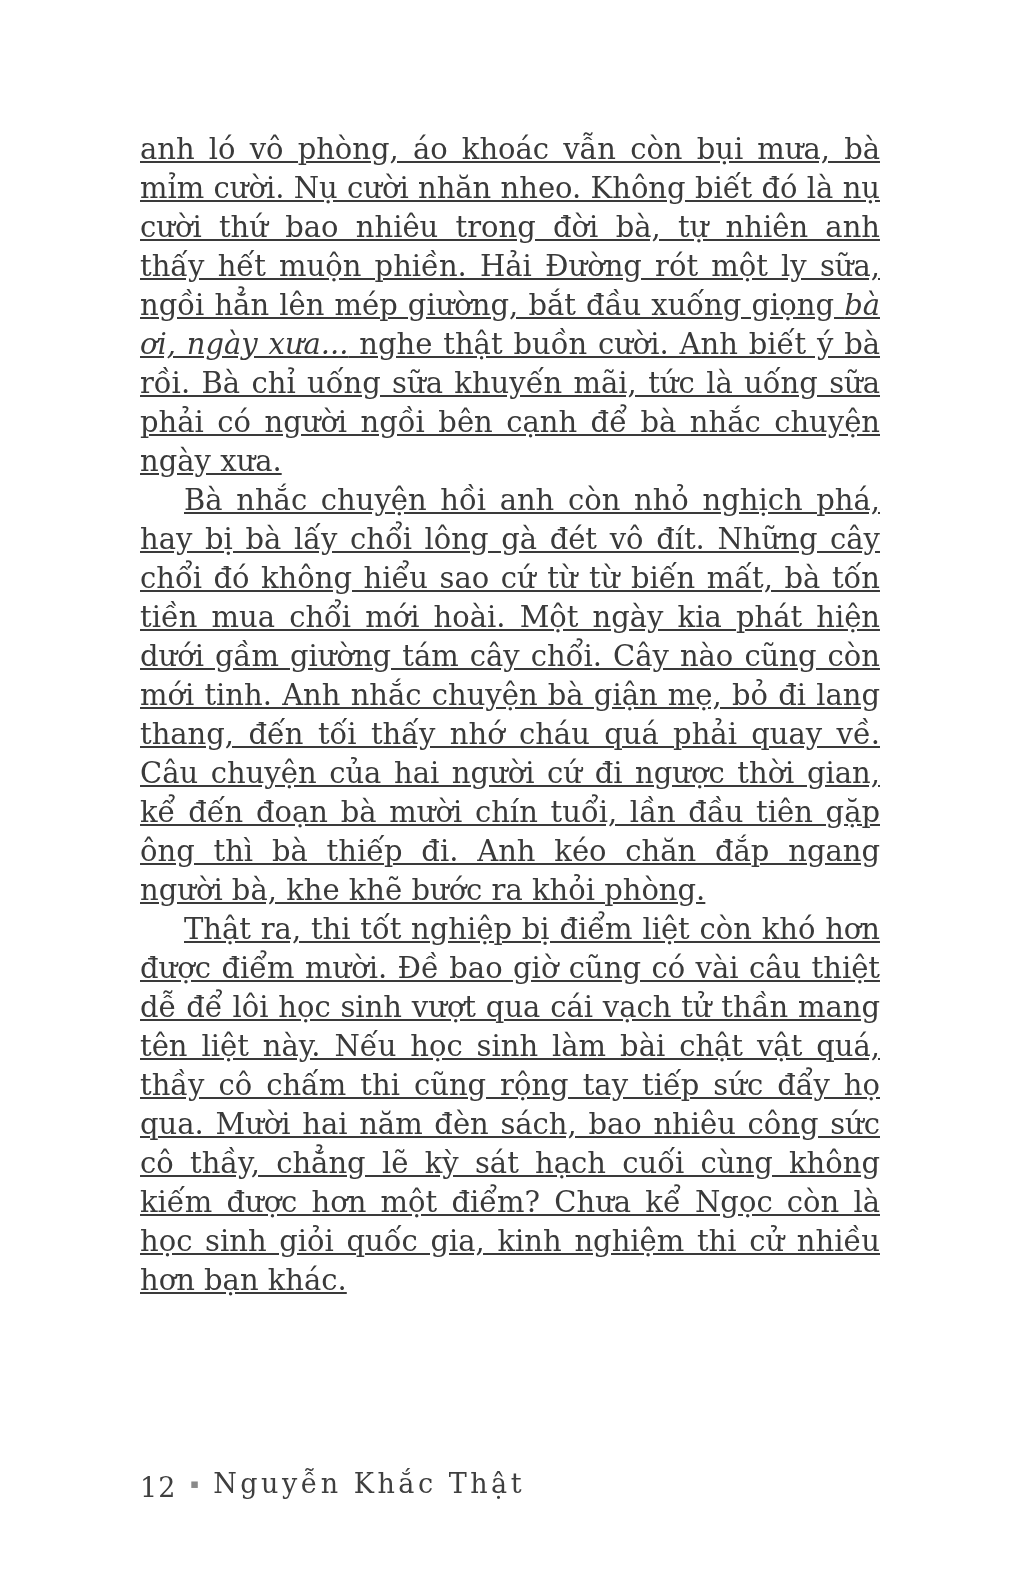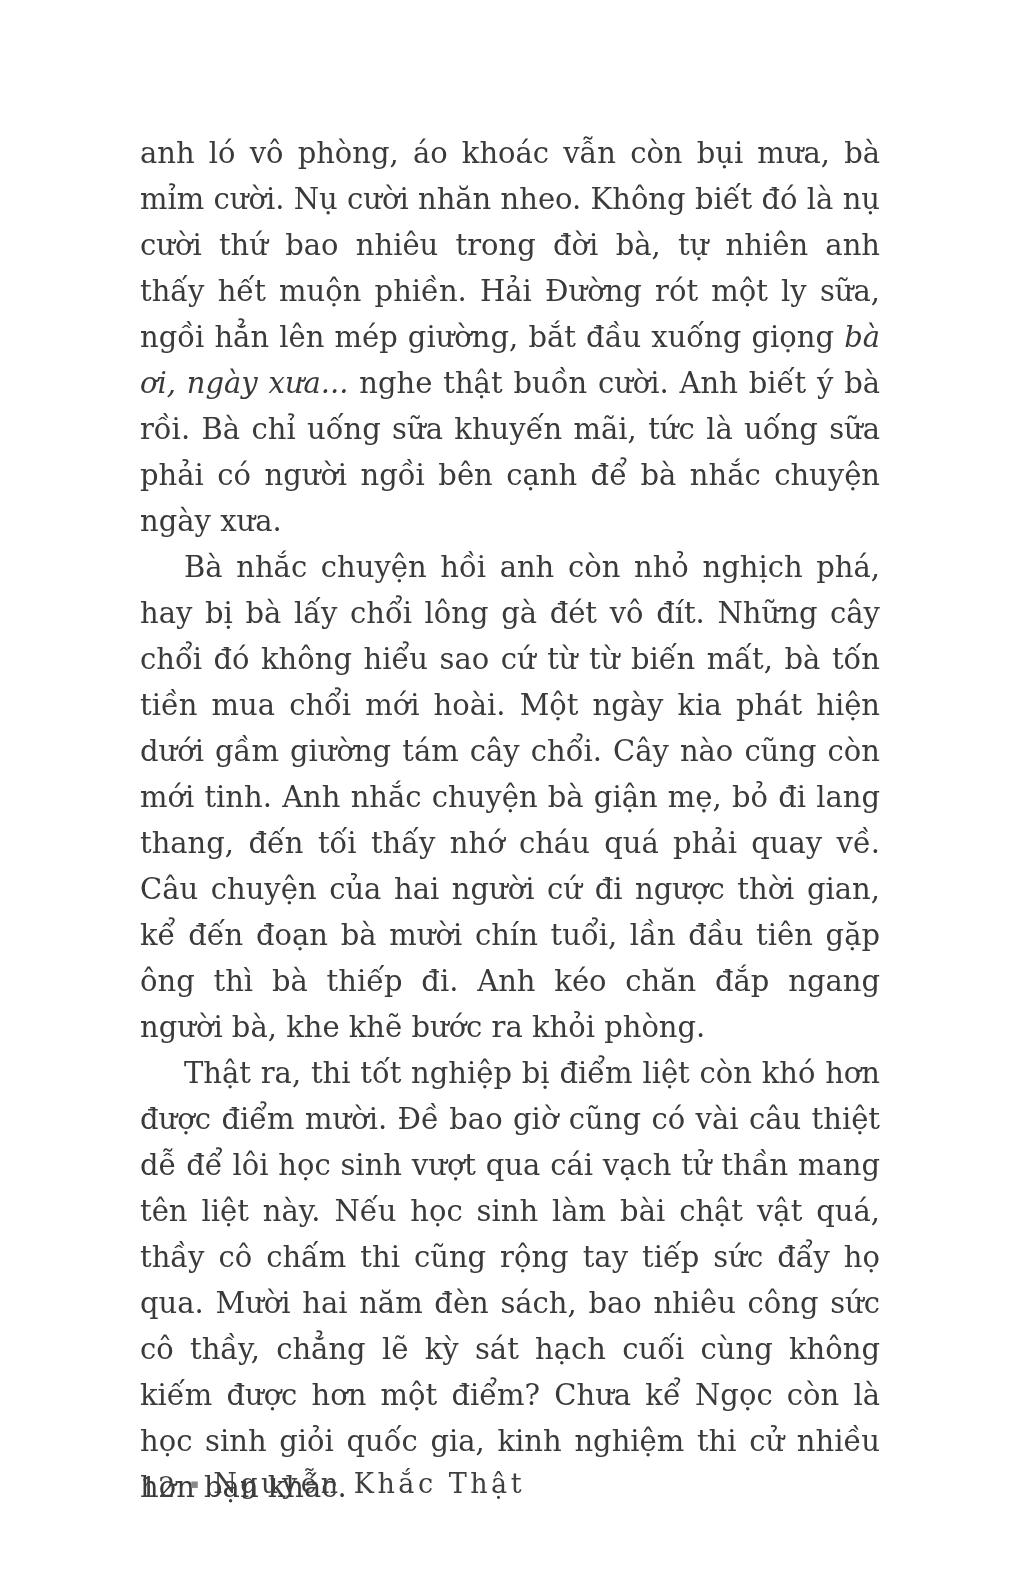--- a/index.html
+++ b/index.html
@@ -17,23 +17,24 @@
     font-family: "DejaVu Serif", "Liberation Serif", serif;
     padding: 130px 144px 0 140px;
     overflow: hidden;
   }
   .content {
     width: 740px;
   }
   .para {
     margin: 0;
     font-size: 29px;
-    line-height: 46px;
+    line-height: 39px;
     text-align: justify;
     text-justify: inter-word;
+    text-decoration: underline;
   }
   .para.indent {
     text-indent: 44px;
   }
   .para em {
     font-style: italic;
   }
   .footer {
     position: absolute;
     left: 140px;

